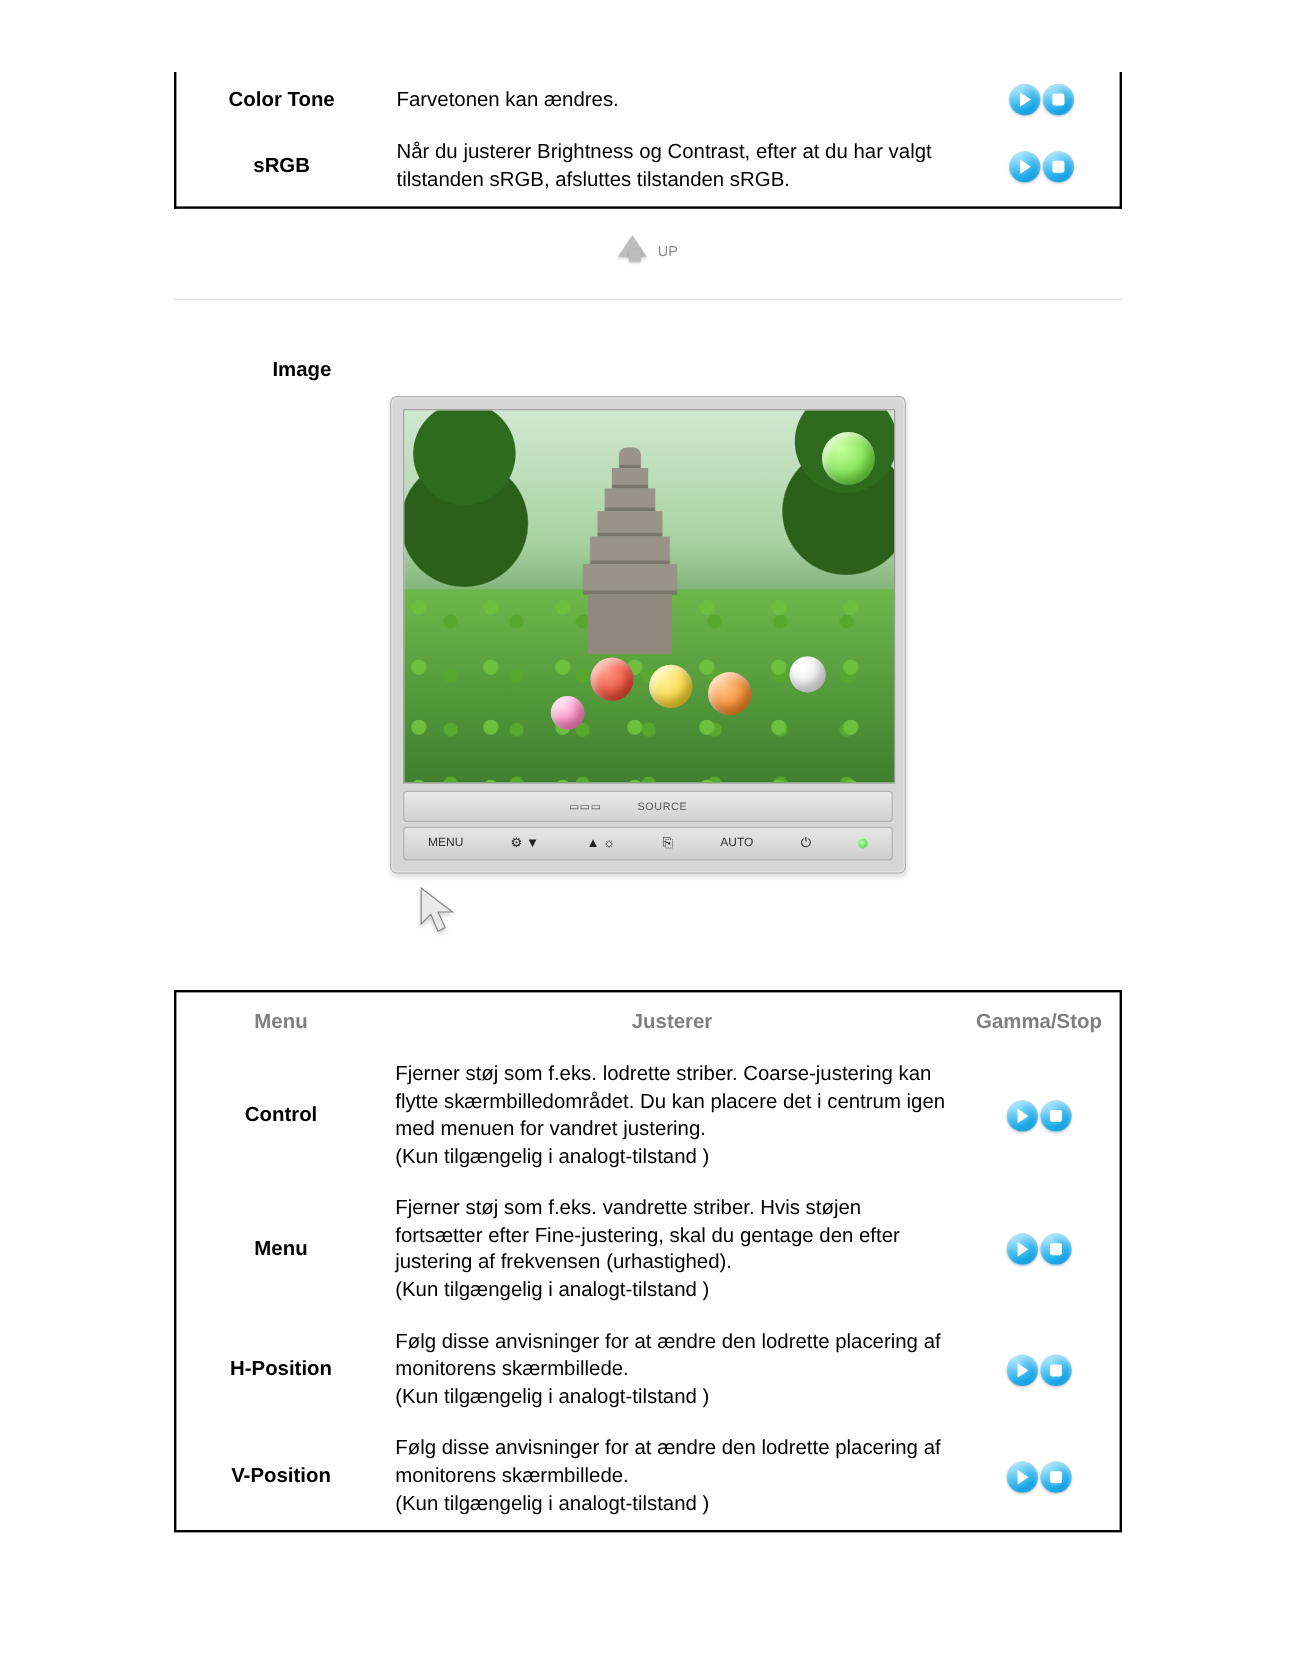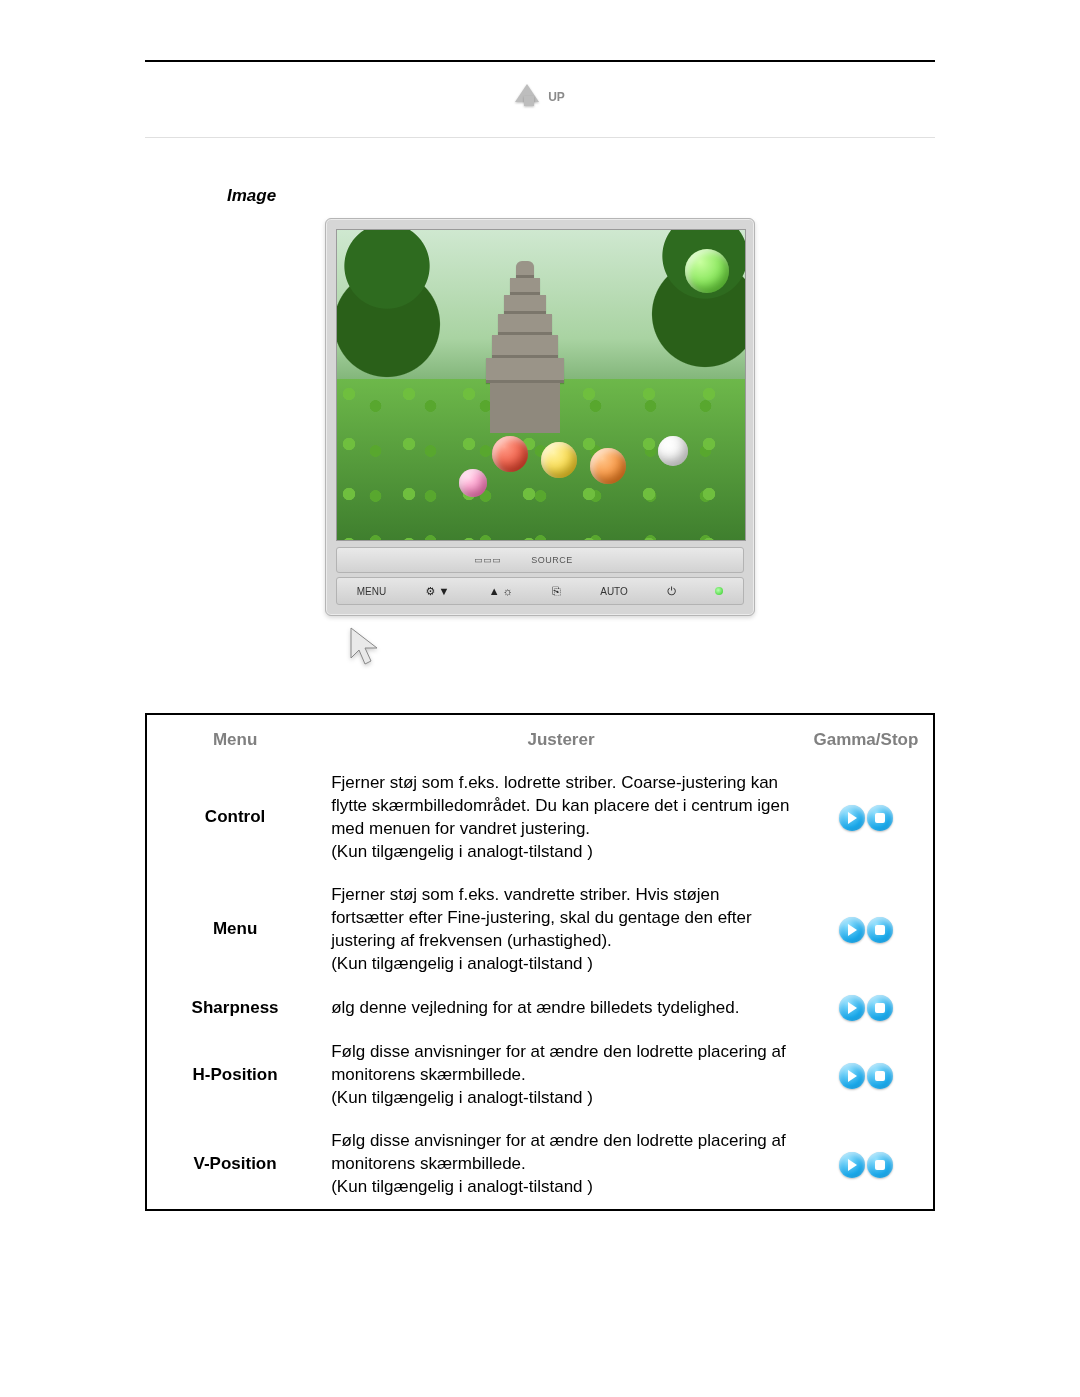--- a/index.html
+++ b/index.html
@@ -121,41 +121,40 @@
   .up-stem {
     width: 10px;
     height: 10px;
     background: #bdbdbd;
     margin-left: -17px;
     margin-top: 16px;
     filter: drop-shadow(0 1px 1px rgba(0,0,0,.25));
   }
   .up-label {
     font-size: 12px;
-    font-weight: bold;
+    font-weight: normal;
     color: #8a8a8a;
     text-transform: uppercase;
     margin-left: 14px;
     margin-top: 8px;
     text-align: center;
   }
   hr.sep {
     border: none;
     border-top: 1px solid #e0e0e0;
     width: 790px;
     margin: 24px auto 48px;
   }
   .section-title {
     width: 640px;
     margin: 0 auto 12px;
     font-weight: bold;
     font-size: 17px;
     color: #000;
     padding-left: 14px;
-    font-style: italic;
   }
 
   
   .monitor-wrap {
     width: 430px;
     margin: 0 auto 36px;
     text-align: center;
   }
   .monitor {
     width: 430px;
@@ -282,20 +281,40 @@
 
 </style>
 </head>
 <body>
 
 <div class="page">
 
   <div class="framed">
     <table class="menu">
       <tbody>
+        <tr>
+          <td class="col-menu">Color Tone</td>
+          <td class="col-content">Farvetonen kan ændres.</td>
+          <td class="col-ps">
+            <span class="icon-pair">
+              <span class="icn play"></span>
+              <span class="icn stop"></span>
+            </span>
+          </td>
+        </tr>
+        <tr>
+          <td class="col-menu">sRGB</td>
+          <td class="col-content">Når du justerer Brightness og Contrast, efter at du har valgt tilstanden sRGB, afsluttes tilstanden sRGB.</td>
+          <td class="col-ps">
+            <span class="icon-pair">
+              <span class="icn play"></span>
+              <span class="icn stop"></span>
+            </span>
+          </td>
+        </tr>
       </tbody>
     </table>
   </div>
 
   <div class="up-wrap">
     <span class="up-btn">
       <span class="up-arrow"></span>
       <span class="up-stem"></span>
       <span class="up-label">UP</span>
     </span>
@@ -378,30 +397,20 @@
           <td class="col-menu">Menu</td>
           <td class="col-content">Fjerner støj som f.eks. vandrette striber. Hvis støjen fortsætter efter Fine-justering, skal du gentage den efter justering af frekvensen (urhastighed).<br>(Kun tilgængelig i analogt-tilstand )</td>
           <td class="col-ps">
             <span class="icon-pair">
               <span class="icn play"></span>
               <span class="icn stop"></span>
             </span>
           </td>
         </tr>
         <tr>
-          <td class="col-menu">Sharpness</td>
-          <td class="col-content">ølg denne vejledning for at ændre billedets tydelighed.</td>
-          <td class="col-ps">
-            <span class="icon-pair">
-              <span class="icn play"></span>
-              <span class="icn stop"></span>
-            </span>
-          </td>
-        </tr>
-        <tr>
           <td class="col-menu">H-Position</td>
           <td class="col-content">Følg disse anvisninger for at ændre den lodrette placering af monitorens skærmbillede.<br>(Kun tilgængelig i analogt-tilstand )</td>
           <td class="col-ps">
             <span class="icon-pair">
               <span class="icn play"></span>
               <span class="icn stop"></span>
             </span>
           </td>
         </tr>
         <tr>

